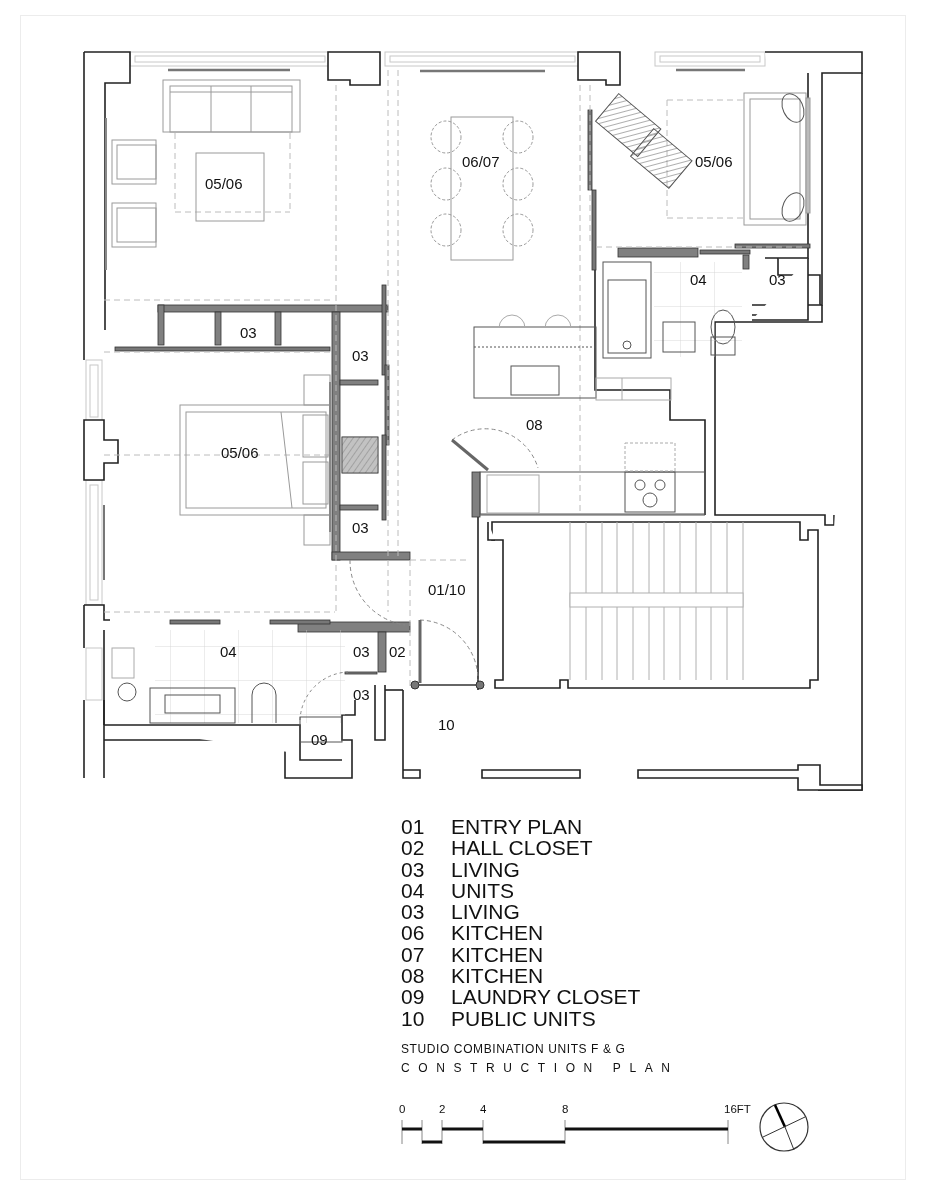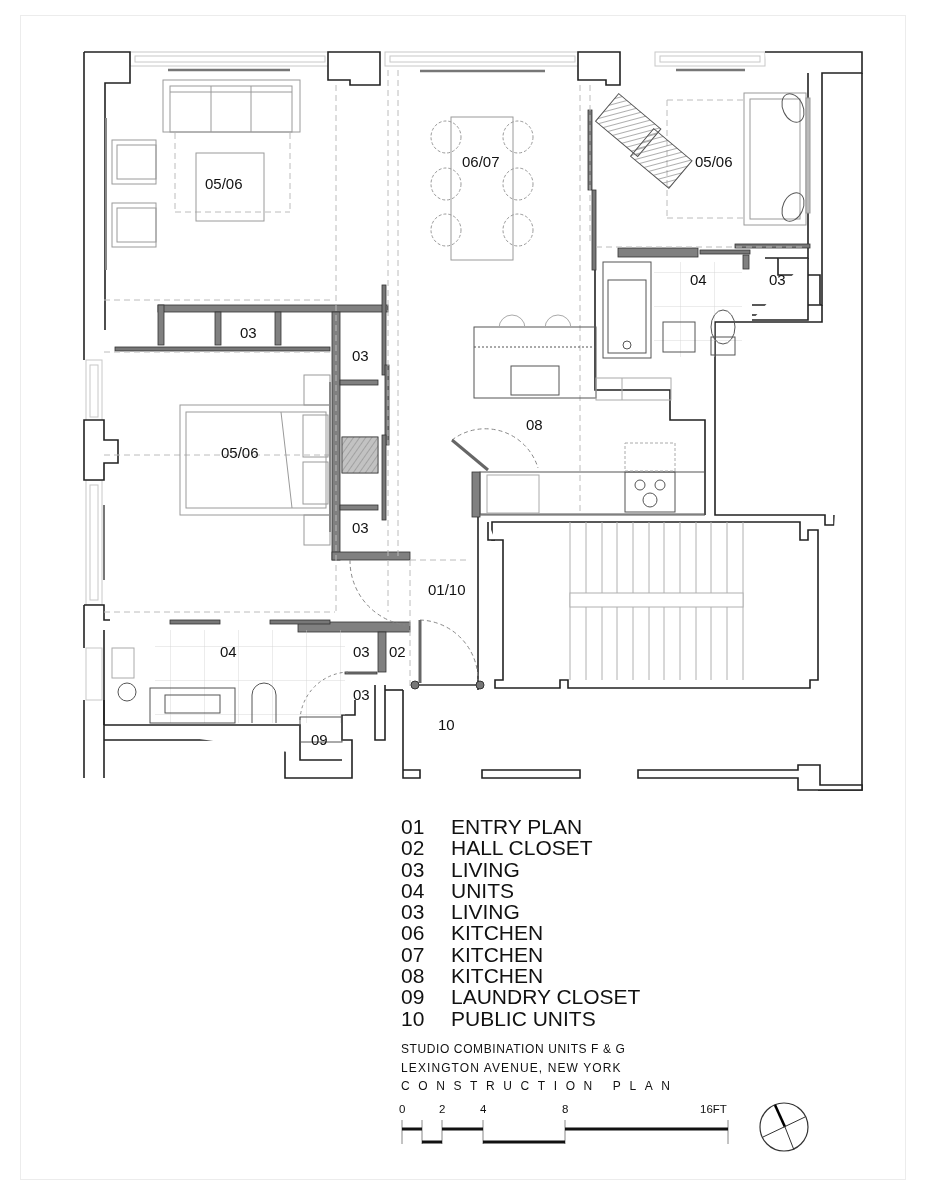--- a/index.html
+++ b/index.html
@@ -345,21 +345,20 @@
       <span>LAUNDRY CLOSET</span>
     </div>
   <div class="legend-row">
       <span class="legend-num">10</span>
       <span>PUBLIC UNITS</span>
     </div>
 </div>
 
 <div class="title-block">
   <div class="title-line1">STUDIO COMBINATION UNITS F &amp; G</div>
-  <div class="title-line2">LEXINGTON AVENUE, NEW YORK</div>
   <div class="title-line3">CONSTRUCTION PLAN</div>
 </div>
 
 <span class="scale-label" style="left:399px">0</span>
 <span class="scale-label" style="left:439px">2</span>
 <span class="scale-label" style="left:480px">4</span>
 <span class="scale-label" style="left:562px">8</span>
-<span class="scale-label" style="left:700px">16FT</span>
+<span class="scale-label" style="left:724px">16FT</span>
 
 </body></html>

